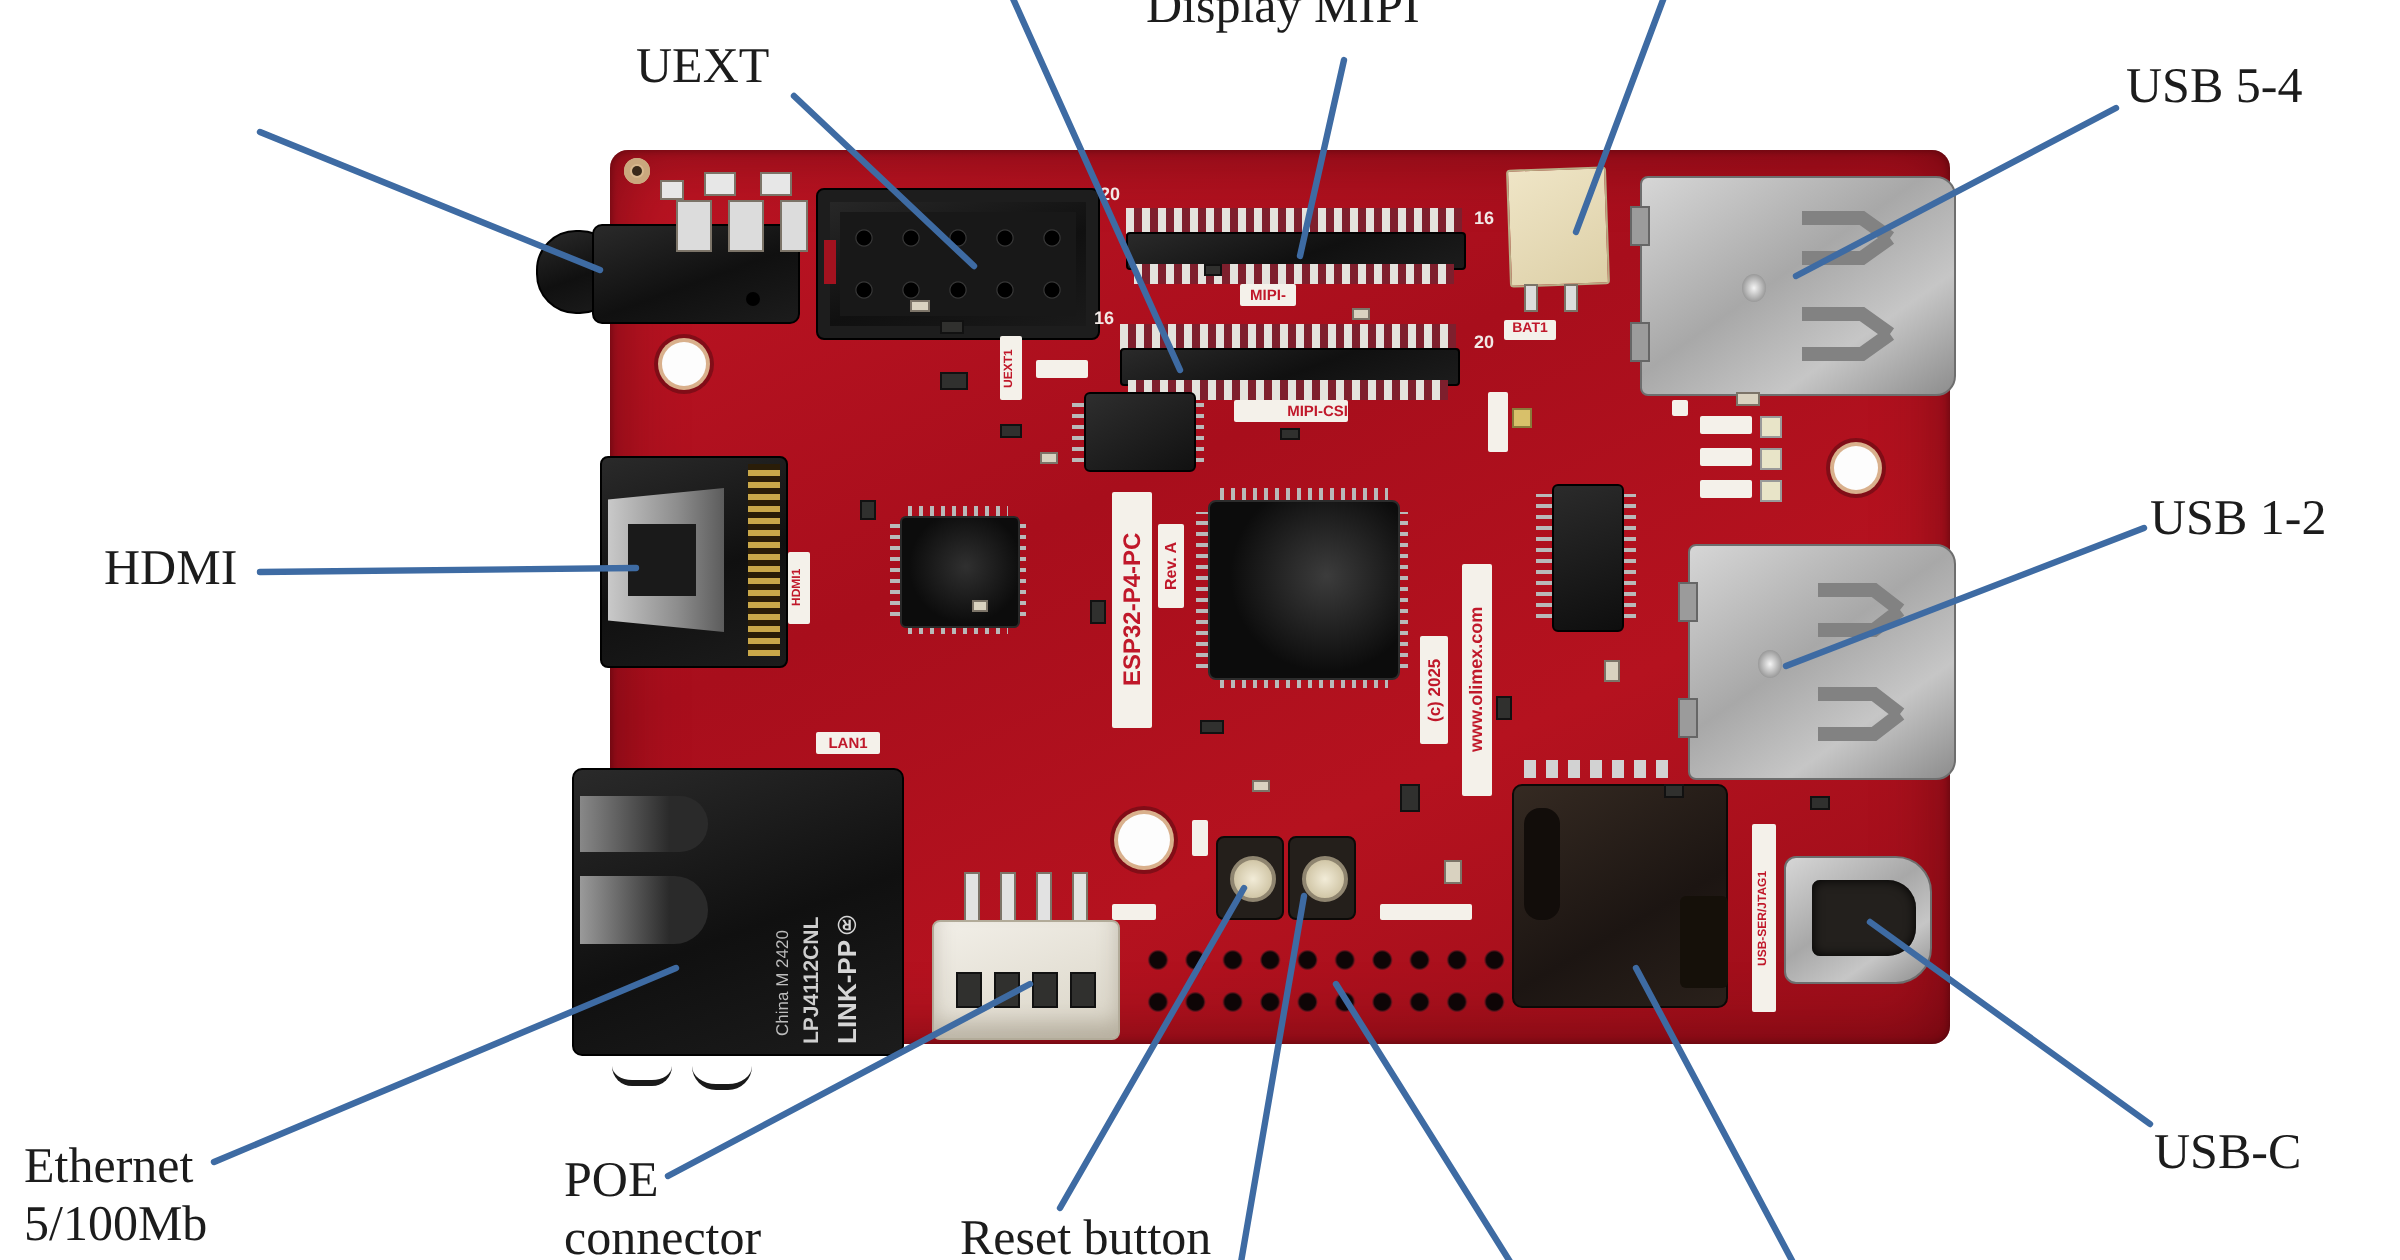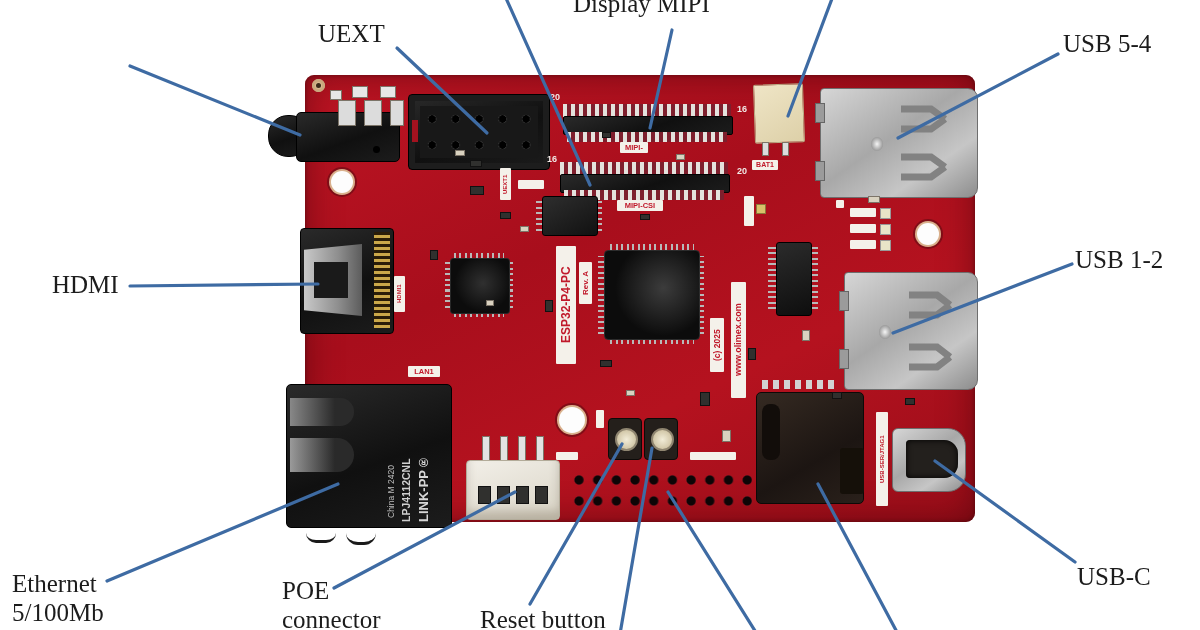--- a/index.html
+++ b/index.html
@@ -66,21 +66,21 @@
     <div class="abs teeth" style="left:567px;top:132px;width:160px;height:10px;"></div>
     <div class="silk" style="left:620px;top:142px;width:28px;height:11px;font-size:7.5px;line-height:11px;">MIPI-DSI</div>
     <div class="wtxt" style="left:550px;top:92px;font-size:9px;">20</div>
     <div class="wtxt" style="left:737px;top:104px;font-size:9px;">16</div>
   </div>
 
   <div class="abs">
     <div class="abs teeth" style="left:560px;top:162px;width:168px;height:13px;"></div>
     <div class="abs blk" style="left:560px;top:174px;width:168px;height:17px;border-radius:2px;"></div>
     <div class="abs teeth" style="left:564px;top:190px;width:160px;height:10px;"></div>
-    <div class="silk" style="left:617px;top:200px;width:46px;height:11px;font-size:7.5px;line-height:11px;">MIPI-CSI</div>
+    <div class="silk" style="left:617px;top:200px;width:57px;height:11px;font-size:7.5px;line-height:11px;text-align:right;">MIPI-CSI</div>
     <div class="wtxt" style="left:547px;top:154px;font-size:9px;">16</div>
     <div class="wtxt" style="left:737px;top:166px;font-size:9px;">20</div>
   </div>
 
   <div class="abs">
     <div class="abs" style="left:754px;top:84px;width:48px;height:57px;background:linear-gradient(150deg,#efe5c6,#ddd0a8);border:1px solid #b9ac85;border-radius:2px;transform:rotate(-2deg);"></div>
     <div class="pv" style="left:762px;top:142px;width:7px;height:14px;background:#dcdcdc;"></div>
     <div class="pv" style="left:782px;top:142px;width:7px;height:14px;background:#dcdcdc;"></div>
     <div class="silk" style="left:752px;top:160px;width:26px;height:10px;font-size:7px;line-height:10px;">BAT1</div>
   </div>

